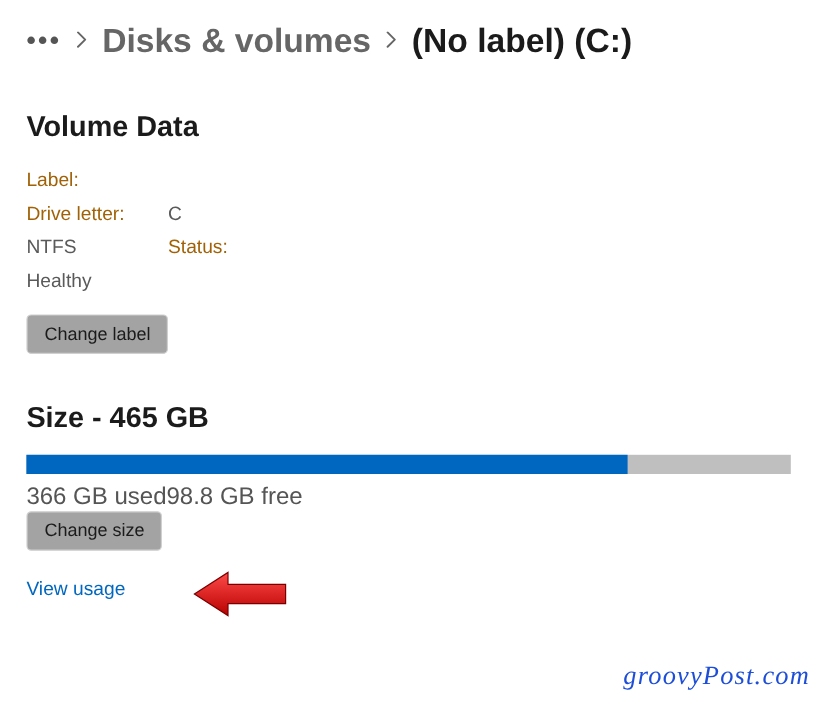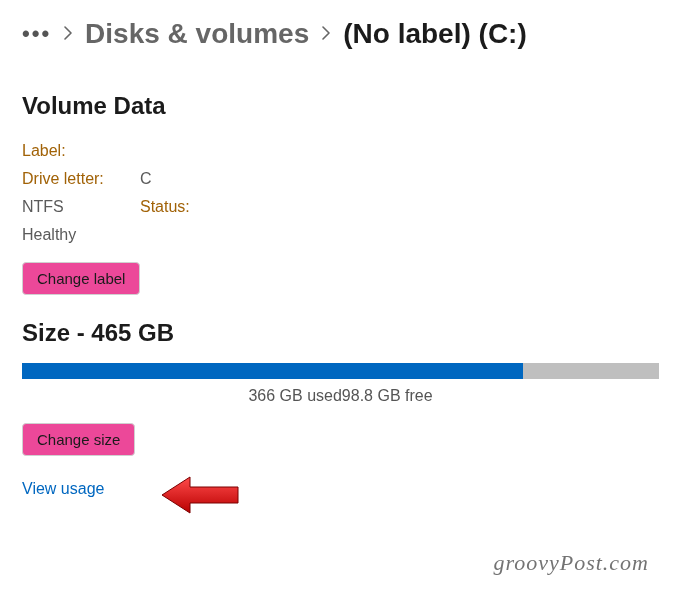--- a/index.html
+++ b/index.html
@@ -55,65 +55,64 @@
       color: #555;
       margin-bottom: 18px;
     }
     .kv-label { color: #a16207; }
     .kv-value { color: #5a5a5a; }
     .btn {
       display: inline-block;
       padding: 7px 14px;
       font-size: 15px;
       color: #1b1b1b;
-      background: #ec4899;
+      background: #a3a3a3;
       border: 1px solid #d0d0d0;
       border-radius: 4px;
       cursor: pointer;
       font-family: inherit;
     }
     .size-heading {
       font-size: 24px;
       font-weight: 600;
-      margin-top: 24px;
+      margin-top: 40px;
       margin-bottom: 16px;
     }
     .bar {
       display: flex;
       width: 100%;
       height: 16px;
       background: #bfbfbf;
       margin-bottom: 8px;
     }
     .bar-used {
       background: #0067c0;
       height: 100%;
     }
     .bar-labels {
       display: flex;
-      justify-content: center;
-      font-size: 16px;
+      justify-content: flex-start;
+      font-size: 20px;
       color: #555;
-      margin-bottom: 18px;
     }
     .link {
       color: #0067c0;
       font-size: 16px;
       cursor: pointer;
       display: inline-block;
       margin-top: 24px;
     }
     .watermark {
       position: absolute;
-      right: 32px;
+      right: 6px;
       bottom: 22px;
       font-family: Georgia, "Times New Roman", serif;
       font-style: italic;
       font-size: 22px;
-      color: #737373;
+      color: #1d4ed8;
       letter-spacing: 1px;
     }
     .arrow {
       position: absolute;
       left: 160px;
       top: 475px;
       width: 80px;
       height: 40px;
       pointer-events: none;
     }

